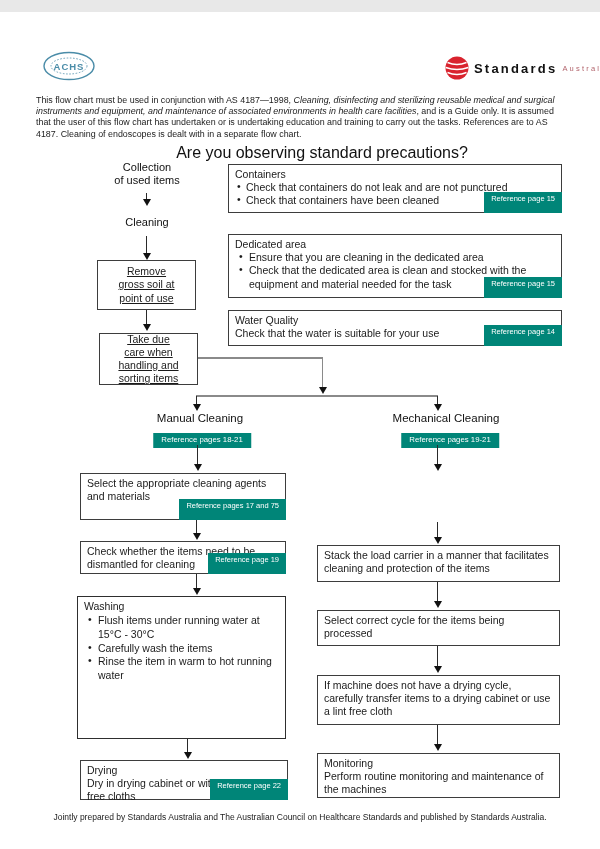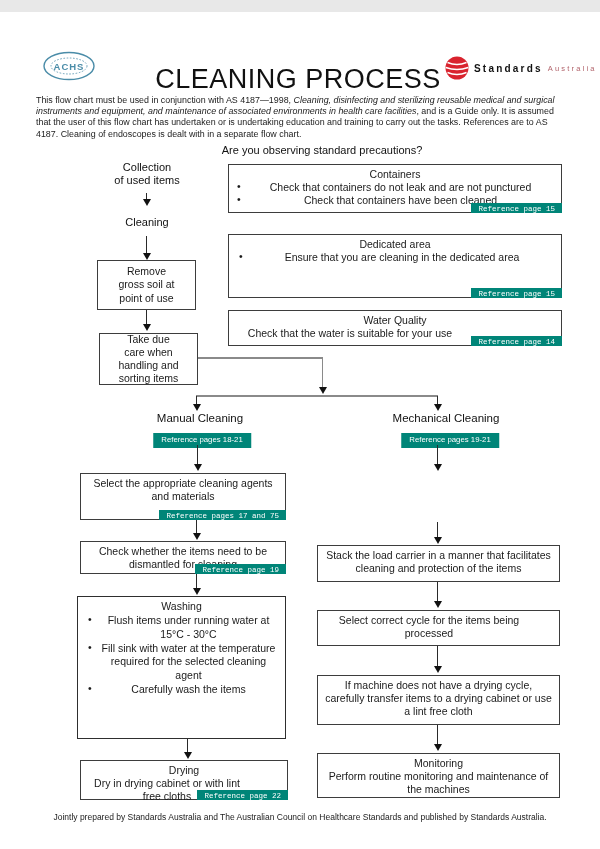--- a/index.html
+++ b/index.html
@@ -6,41 +6,41 @@
   body{background:#e8e8e8;font-family:"Liberation Sans","DejaVu Sans",sans-serif;}
   #page{position:relative;width:600px;height:849px;background:#ffffff;margin:12px auto;overflow:hidden;color:#1a1a1a;}
 
   .abs{position:absolute;}
   .ctr{transform:translateX(-50%);white-space:nowrap;}
 
   
   .doc-ref{font-size:10.5px;color:#222;}
   .big-title{font-size:27px;letter-spacing:.5px;color:#111;}
   .intro{font-size:8.9px;line-height:1.26;color:#222;}
-  .question{font-size:11px;color:#111;}
+  .question{font-size:16px;color:#111;}
   .sa-logo{display:flex;align-items:center;gap:5px;}
-  .sa-word1{font-size:10px;font-weight:bold;letter-spacing:2.2px;color:#111;}
+  .sa-word1{font-size:13px;font-weight:bold;letter-spacing:2.2px;color:#111;}
   .sa-word2{font-size:7.5px;letter-spacing:2.2px;color:#b2646c;}
 
   
   .flabel{font-size:11px;text-align:center;line-height:1.18;color:#111;}
   .prewrap{white-space:pre-line;}
 
   
-  .fbox{position:absolute;border:1px solid #3d3d3d;background:#fff;font-size:10.5px;line-height:1.26;box-sizing:border-box;text-align:center;}
+  .fbox{position:absolute;border:1px solid #3d3d3d;background:#fff;font-size:10.5px;line-height:1.26;box-sizing:border-box;}
   .fbox.pad{padding:3px 6px 3px 6px;}
-  .fbox.center{display:flex;align-items:center;justify-content:center;text-align:center;padding:17px;}
+  .fbox.center{display:flex;align-items:center;justify-content:center;text-align:center;padding:17px;text-decoration:underline;}
   .fbox.thick{border-width:1.5px;border-color:#2e2e2e;}
   .bullet{position:relative;padding-left:11px;}
   .bullet::before{content:"\2022";position:absolute;left:2px;top:-1px;}
   .bullet.sp{padding-left:14px;}
   .bullet.sp::before{left:4px;}
 
   
-  .refbadge{position:absolute;right:-1px;bottom:-1px;background:#008578;color:#fff;font-size:7.5px;line-height:1;padding:3px 7px 0 7px;white-space:nowrap;font-family:Liberation Mono, monospace;}
+  .refbadge{position:absolute;right:-1px;bottom:-1px;background:#008578;color:#fff;font-size:7.5px;line-height:1;padding:3px 7px 11px 7px;white-space:nowrap;}
   .refbadge-c{display:inline-block;background:#008578;color:#fff;font-size:7.8px;line-height:1;padding:3.5px 8px 4px 8px;white-space:nowrap;}
 
   
   .branch-h{font-size:11.5px;color:#111;}
 
   
   .hline{position:absolute;height:1.6px;background:#8a8a8a;}
   
   .varrow{position:absolute;width:0;border-left:1.4px solid #2a2a2a;}
   .varrow.gray{border-left-color:#8a8a8a;}
@@ -65,21 +65,20 @@
     <svg width="24" height="24" viewBox="0 0 24 24">
       <circle cx="12" cy="12" r="11.5" fill="#d9232e"></circle>
       <path d="M2.5 6.5 Q12 10.5 21.5 6.5" stroke="#fff" stroke-width="1.4" fill="none"></path>
       <path d="M0.8 11.5 Q12 15.5 23.2 11.5" stroke="#fff" stroke-width="1.4" fill="none"></path>
       <path d="M2.5 16.5 Q12 20.5 21.5 16.5" stroke="#fff" stroke-width="1.4" fill="none"></path>
     </svg>
     <span class="sa-word1">Standards</span>
     <span class="sa-word2">Australia</span>
   </div>
 
-  <div class="abs ctr big-title" style="left:298px;top:52px;">CLEANING PROCESS</div>
 
   <div class="abs intro" style="left:36px;top:83px;width:534px;"><span>This flow chart must be used in conjunction with AS 4187—1998, </span><i>Cleaning, disinfecting and sterilizing reusable medical and surgical instruments and equipment, and maintenance of associated environments in health care facilities</i><span>, and is a Guide only. It is assumed that the user of this flow chart has undertaken or is undertaking education and training to carry out the tasks. References are to AS 4187. Cleaning of endoscopes is dealt with in a separate flow chart.</span></div>
 
   <div class="abs ctr question" style="left:322px;top:132px;">Are you observing standard precautions?</div>
 
   <div class="abs ctr flabel prewrap" style="left:147px;top:149px;">Collection
 of used items</div>
   <div class="varrow" style="left:146px;top:181px;height:6px;"></div>
   <div class="abs ctr flabel" style="left:147px;top:204px;">Cleaning</div>
   <div class="varrow" style="left:146px;top:224px;height:17px;"></div>
@@ -95,20 +94,21 @@
   <div class="fbox pad" style="left:228px;top:152px;width:334px;height:49px;">
     <div>Containers</div>
     <div class="bullet">Check that containers do not leak and are not punctured</div>
     <div class="bullet">Check that containers have been cleaned</div>
     <span class="refbadge">Reference page 15</span>
   </div>
 
   <div class="fbox pad" style="left:228px;top:222px;width:334px;height:64px;">
     <div>Dedicated area</div>
     <div class="bullet sp">Ensure that you are cleaning in the dedicated area</div>
+    <div class="bullet sp" style="width:300px;">Check that the dedicated area is clean and stocked with the equipment and material needed for the task</div>
     <span class="refbadge">Reference page 15</span>
   </div>
 
   <div class="fbox pad" style="left:228px;top:298px;width:334px;height:36px;">
     <div>Water Quality</div>
     <div style="width:230px;">Check that the water is suitable for your use</div>
     <span class="refbadge">Reference page 14</span>
   </div>
 
   <div class="hline" style="left:198px;top:345px;width:125px;"></div>
@@ -137,22 +137,22 @@
 
   <div class="fbox pad" style="left:80px;top:529px;width:206px;height:33px;">
     <div>Check whether the items need to be dismantled for cleaning</div>
     <span class="refbadge">Reference page 19</span>
   </div>
   <div class="varrow" style="left:196px;top:562px;height:14px;"></div>
 
   <div class="fbox pad thick" style="left:77px;top:584px;width:209px;height:143px;line-height:1.32;">
     <div>Washing</div>
     <div class="bullet sp">Flush items under running water at 15°C - 30°C</div>
-    <div class="bullet sp">Fill sink with water at the temperature required for the selected cleaning agent</div>
     <div class="bullet sp">Carefully wash the items</div>
+    <div class="bullet sp">Rinse the item in warm to hot running water</div>
   </div>
   <div class="varrow" style="left:187px;top:727px;height:13px;"></div>
 
   <div class="fbox pad" style="left:80px;top:748px;width:208px;height:40px;">
     <div>Drying</div>
     <div style="width:160px;">Dry in drying cabinet or with lint free cloths</div>
     <span class="refbadge">Reference page 22</span>
   </div>
 
   <div class="varrow" style="left:437px;top:510px;height:15px;"></div>

